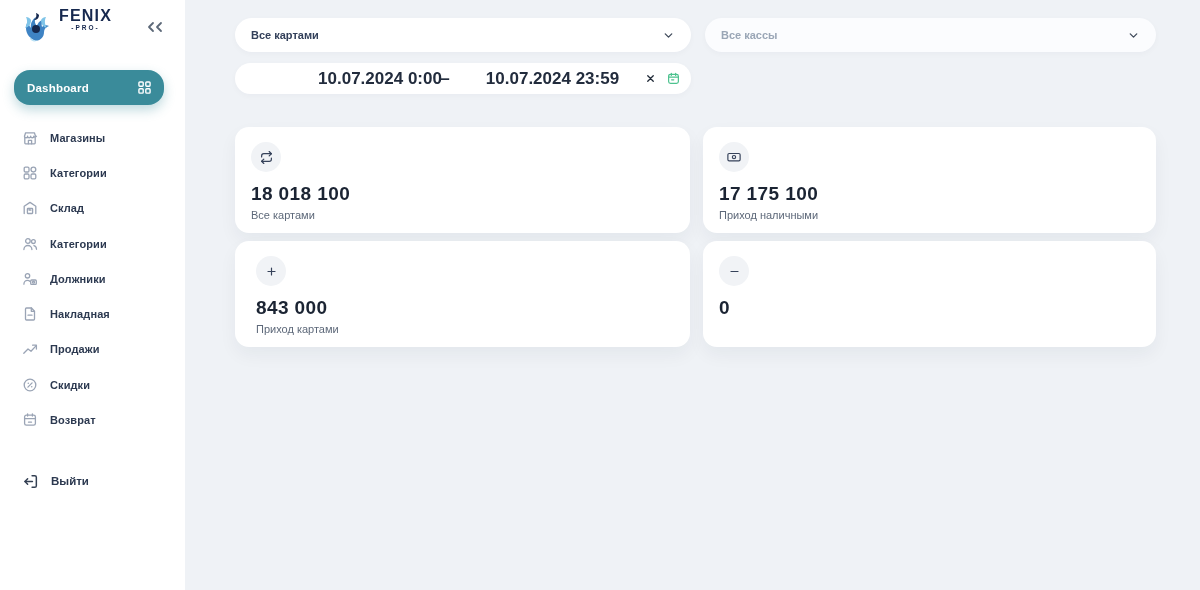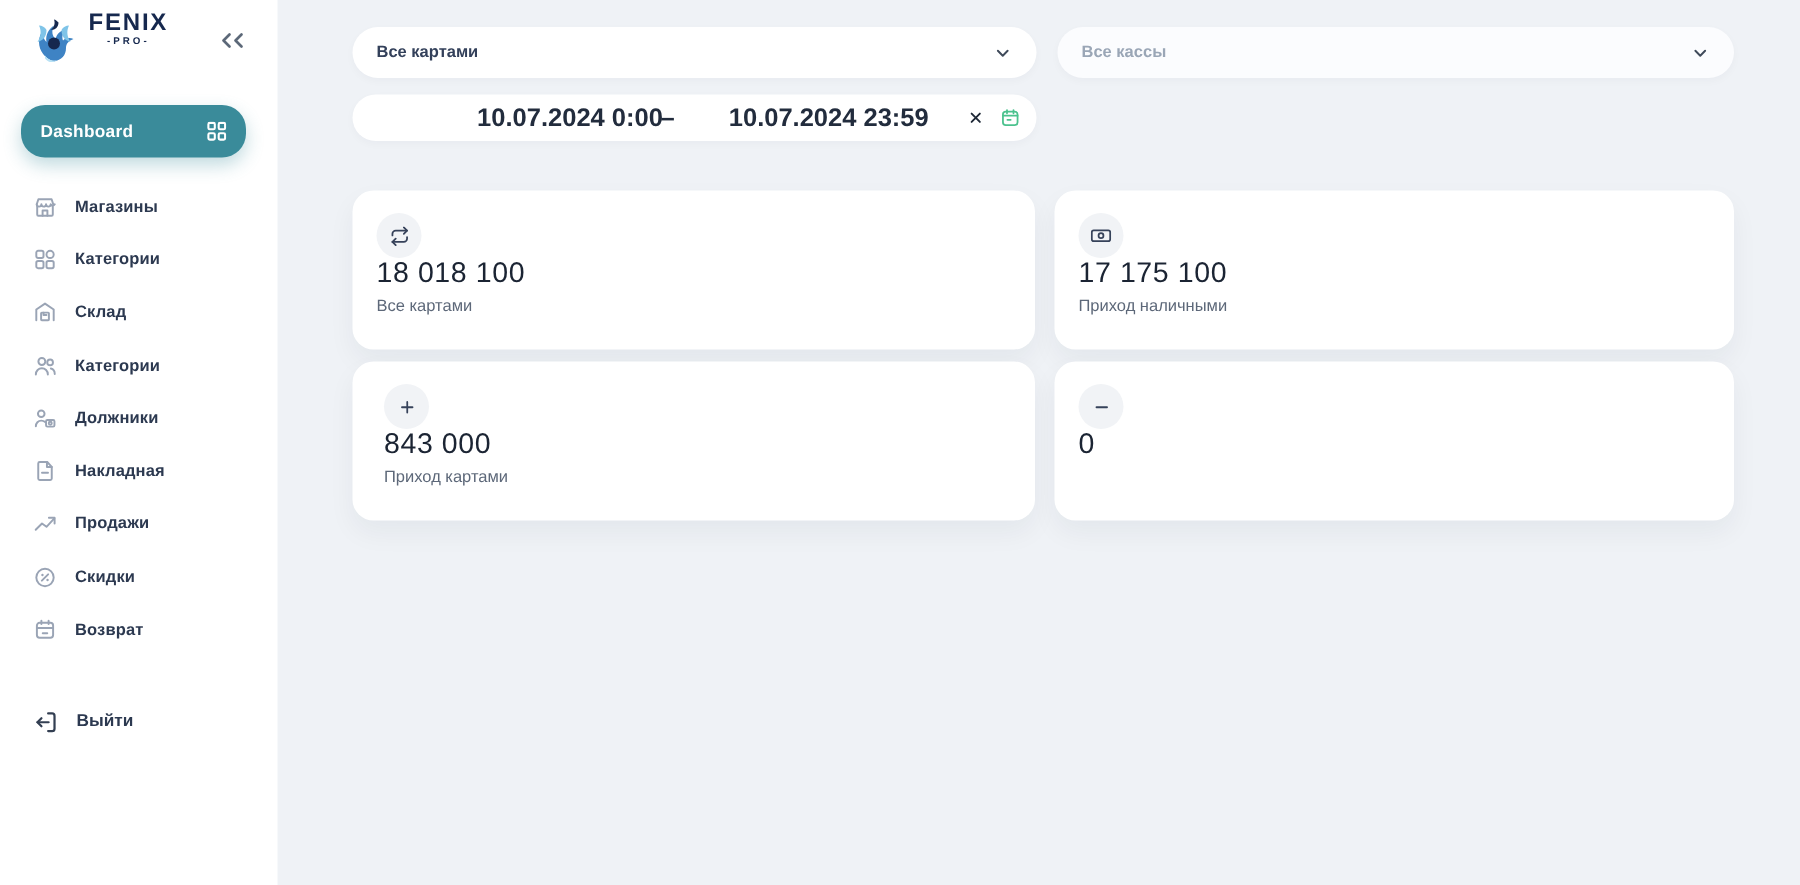--- a/index.html
+++ b/index.html
@@ -77,21 +77,21 @@
     padding:15px 16px;
   }
   #card-0 { left:235px; top:127px; width:455px; }
   #card-1 { left:703px; top:127px; width:453px; }
   #card-2 { left:235px; top:241px; width:455px;padding-left:21px; }
   #card-3 { left:703px; top:241px; width:453px; }
   .card .icon-circle {
     width:30px; height:30px; border-radius:50%; background:#f1f3f6;
     display:flex; align-items:center; justify-content:center; color:#36425a;
   }
-  .card .value { font-size:19px; font-weight:400; color:#1b2433; letter-spacing:.4px; }
+  .card .value { margin-top:11px; font-size:19px; font-weight:700; color:#1b2433; letter-spacing:.4px; }
   .card .label { margin-top:4px; font-size:11px; font-weight:400; color:#5d6879; }
 </style>
 </head>
 <body>
 
 <div class="sidebar">
 
   <div class="logo-row">
     <svg class="logo-mark" viewBox="0 0 40 40">
       <path d="M20 34c-6-2-10-7-10-13 0-3 1-6 3-8-1 3 0 6 2 8-1-5 2-9 5-11-2 4-1 7 1 9 1-4 4-6 7-6-2 2-3 4-2 7 2-2 5-2 7-1-3 1-5 3-5 6 0 5-3 8-8 9z" fill="#3e83c4"></path>

